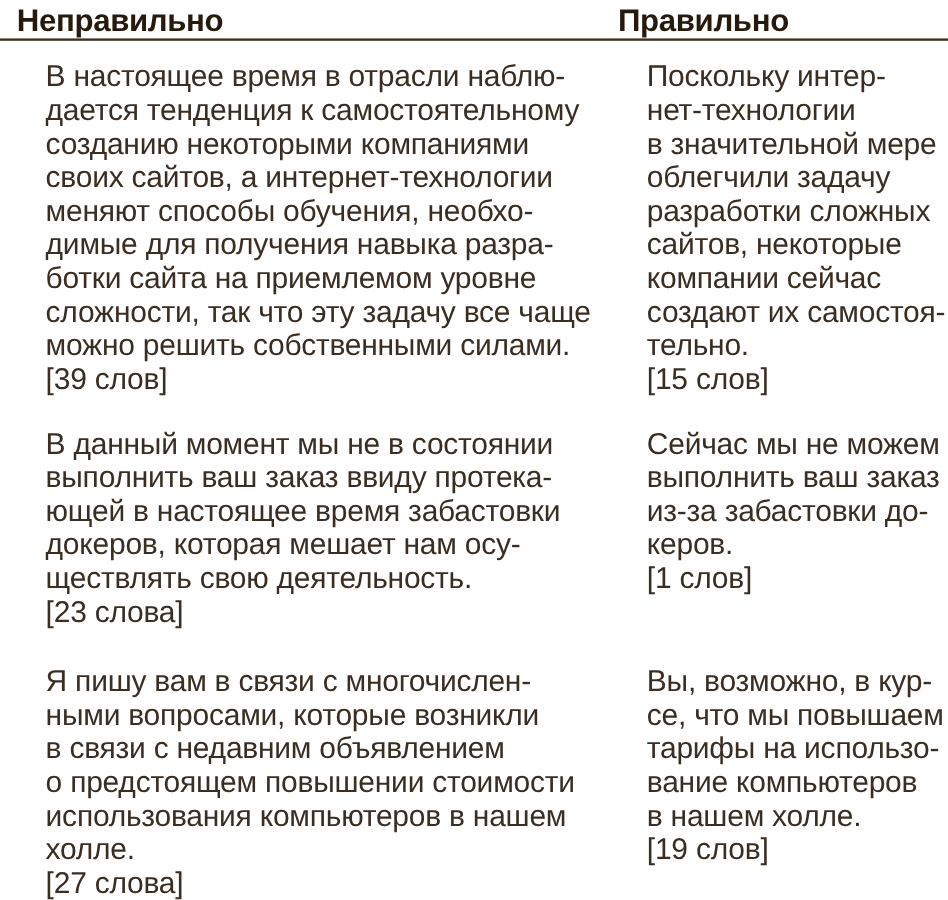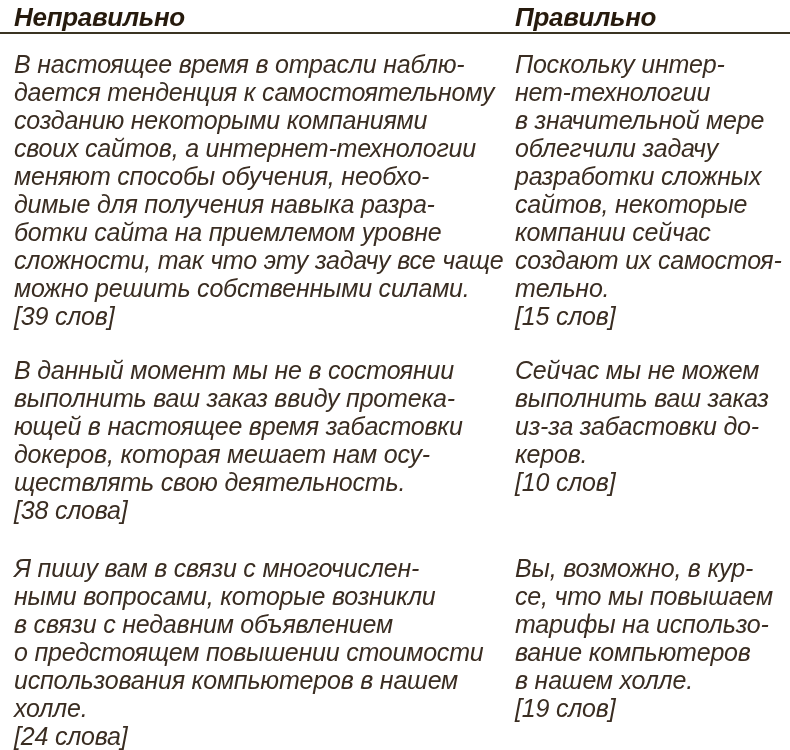--- a/index.html
+++ b/index.html
@@ -11,21 +11,20 @@
     width: 790px;
     height: 750px;
     overflow: hidden;
     font-family: "Liberation Sans", "DejaVu Sans", sans-serif;
   }
   .page {
     width: 632px;
     height: 750px;
     box-sizing: border-box;
     padding-top: 2px;
-    font-style: italic;
   }
   .row {
     display: grid;
     grid-template-columns: 497px 1fr;
   }
   .cell {
     white-space: pre;
     font-size: 25px;
     line-height: 28px;
     letter-spacing: -0.2px;
@@ -46,21 +45,21 @@
     font-weight: bold;
     letter-spacing: -0.3px;
     color: #261a0d;
     white-space: normal;
   }
   .rule {
     height: 2px;
     background: #3a3423;
     width: 790px;
   }
-  .body-row { margin-top: 0; }
+  .body-row { margin-top: 0; margin-left: 24px; }
   .body-row.r1 { margin-top: 16px; margin-bottom: 26px; }
   .body-row.r2 { margin-bottom: 30px; }
 </style>
 </head>
 <body>
 
 <div class="page">
 
   <div class="row header-row">
     <div class="cell left header">Неправильно</div>
@@ -91,36 +90,36 @@
 тельно.
 [15 слов]</div>
   </div>
 
   <div class="row body-row r2">
     <div class="cell left">В данный момент мы не в состоянии
 выполнить ваш заказ ввиду протека-
 ющей в настоящее время забастовки
 докеров, которая мешает нам осу-
 ществлять свою деятельность.
-[38 слова]</div>
+[23 слова]</div>
     <div class="cell right">Сейчас мы не можем
 выполнить ваш заказ
 из-за забастовки до-
 керов.
-[10 слов]</div>
+[1 слов]</div>
   </div>
 
   <div class="row body-row r3">
     <div class="cell left">Я пишу вам в связи с многочислен-
 ными вопросами, которые возникли
 в связи с недавним объявлением
 о предстоящем повышении стоимости
 использования компьютеров в нашем
 холле.
-[24 слова]</div>
+[27 слова]</div>
     <div class="cell right">Вы, возможно, в кур-
 се, что мы повышаем
 тарифы на использо-
 вание компьютеров
 в нашем холле.
 [19 слов]</div>
   </div>
 
 </div>
 

